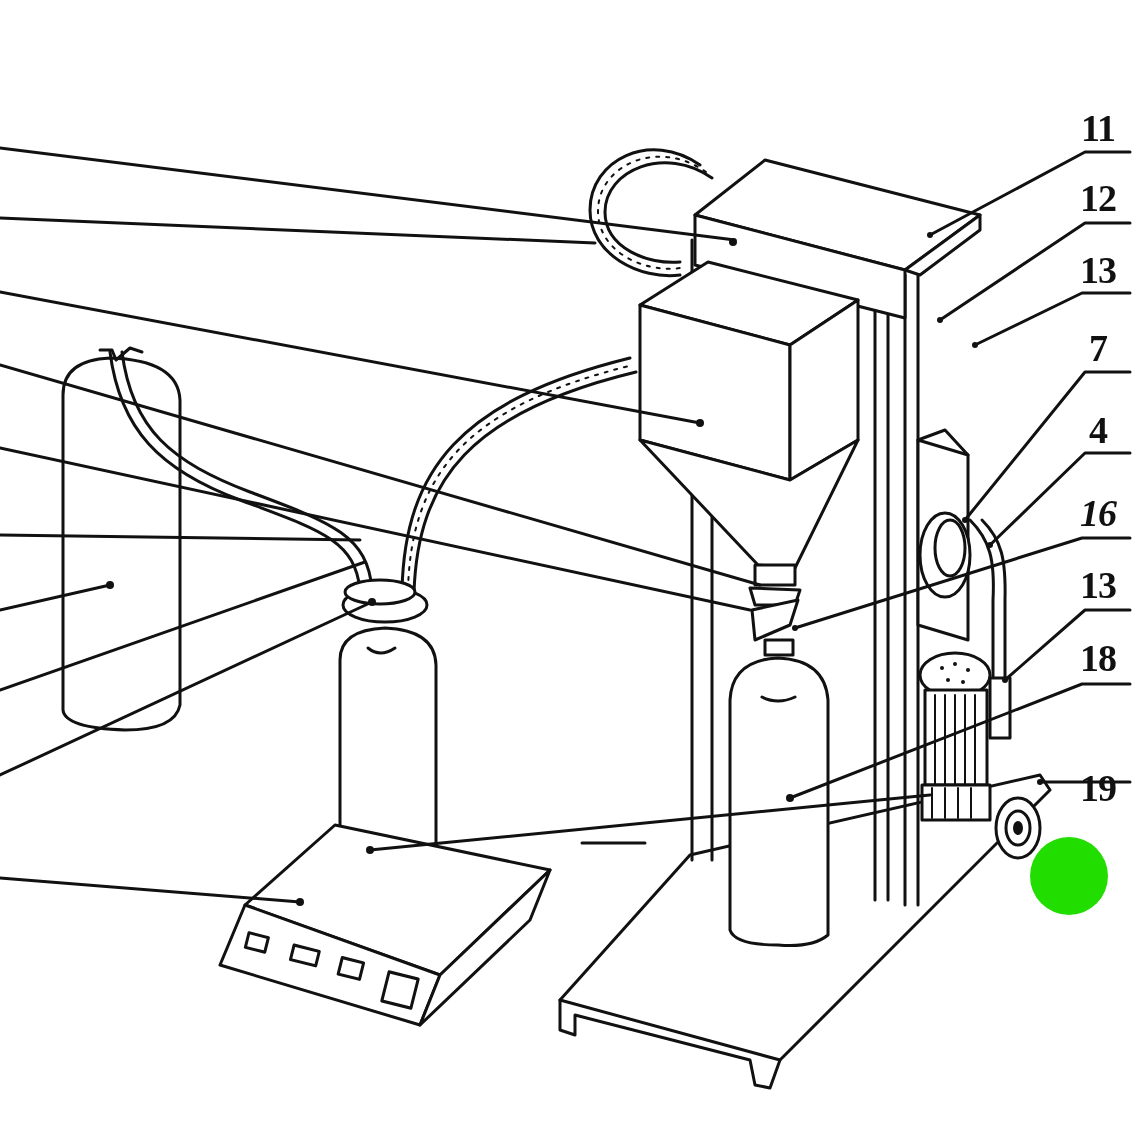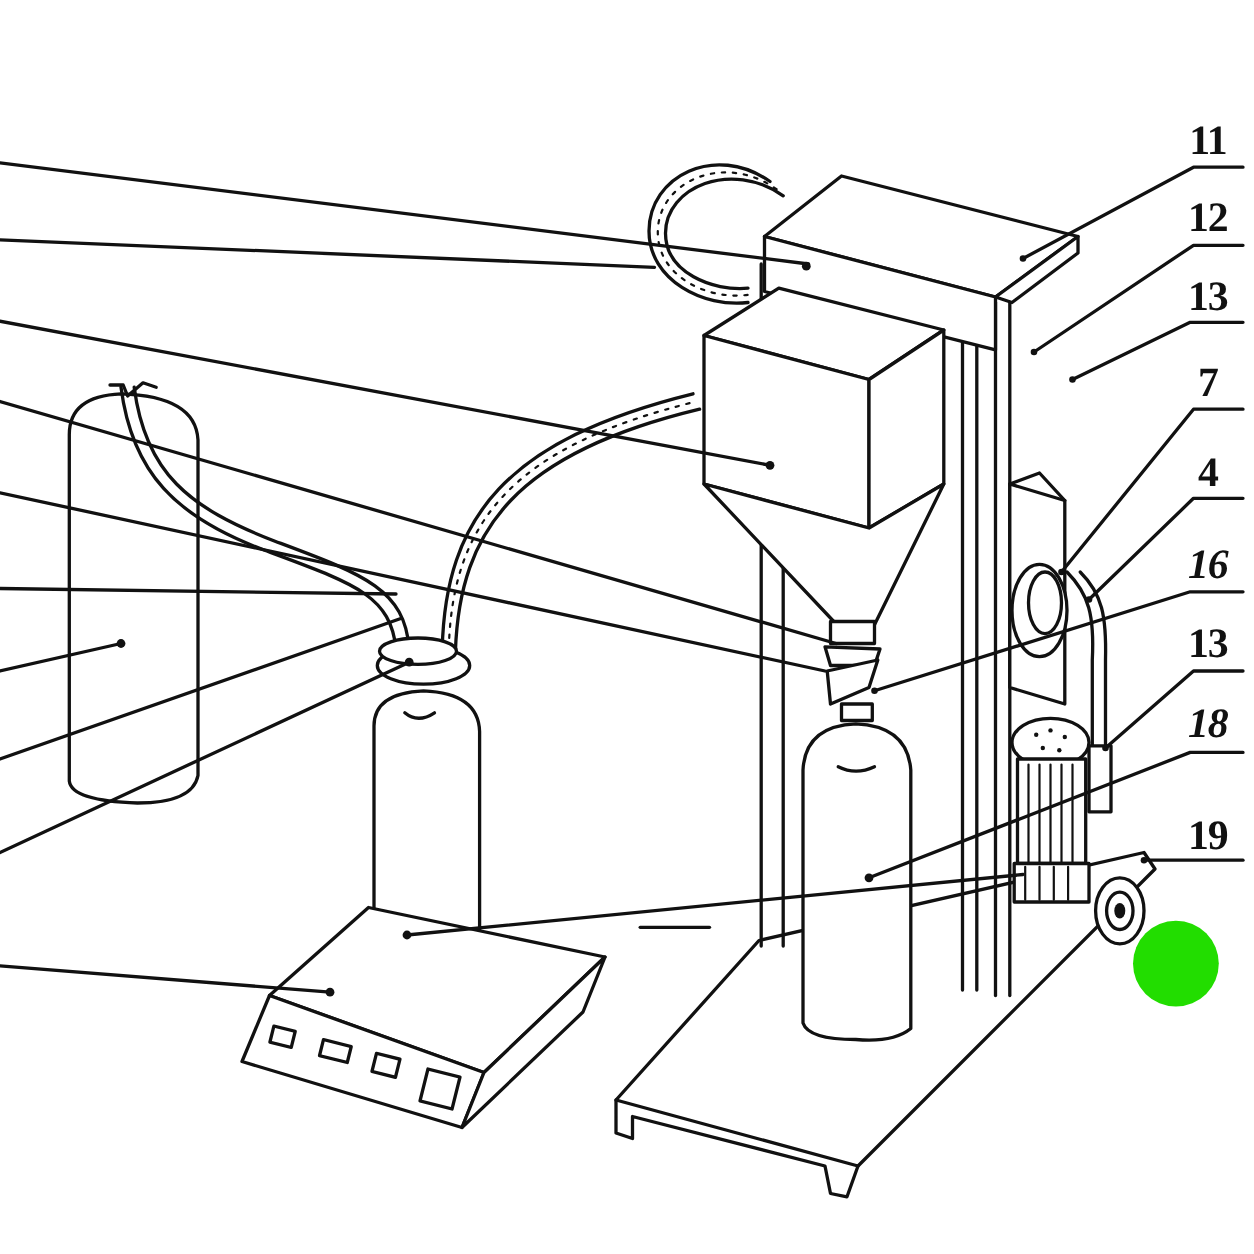--- a/index.html
+++ b/index.html
@@ -183,18 +183,18 @@
   </svg>
 
   <div id="labels">
       <div class="callout-label" style="left: 1068px; top: 108px;">11</div>
       <div class="callout-label" style="left: 1068px; top: 178px;">12</div>
       <div class="callout-label" style="left: 1068px; top: 250px;">13</div>
       <div class="callout-label" style="left: 1068px; top: 328px;">7</div>
       <div class="callout-label" style="left: 1068px; top: 410px;">4</div>
       <div class="callout-label" style="left: 1068px; top: 493px; font-style: italic;">16</div>
       <div class="callout-label" style="left: 1068px; top: 565px;">13</div>
-      <div class="callout-label" style="left: 1068px; top: 638px; font-style: italic;">18</div>
-      <div class="callout-label" style="left: 1068px; top: 740px;">19</div>
+      <div class="callout-label" style="left: 1068px; top: 638px;">18</div>
+      <div class="callout-label" style="left: 1068px; top: 768px;">19</div>
     </div>
 
   <div class="marker" style="background: rgb(34, 221, 0);"></div>
 </div>
 
 </body></html>

